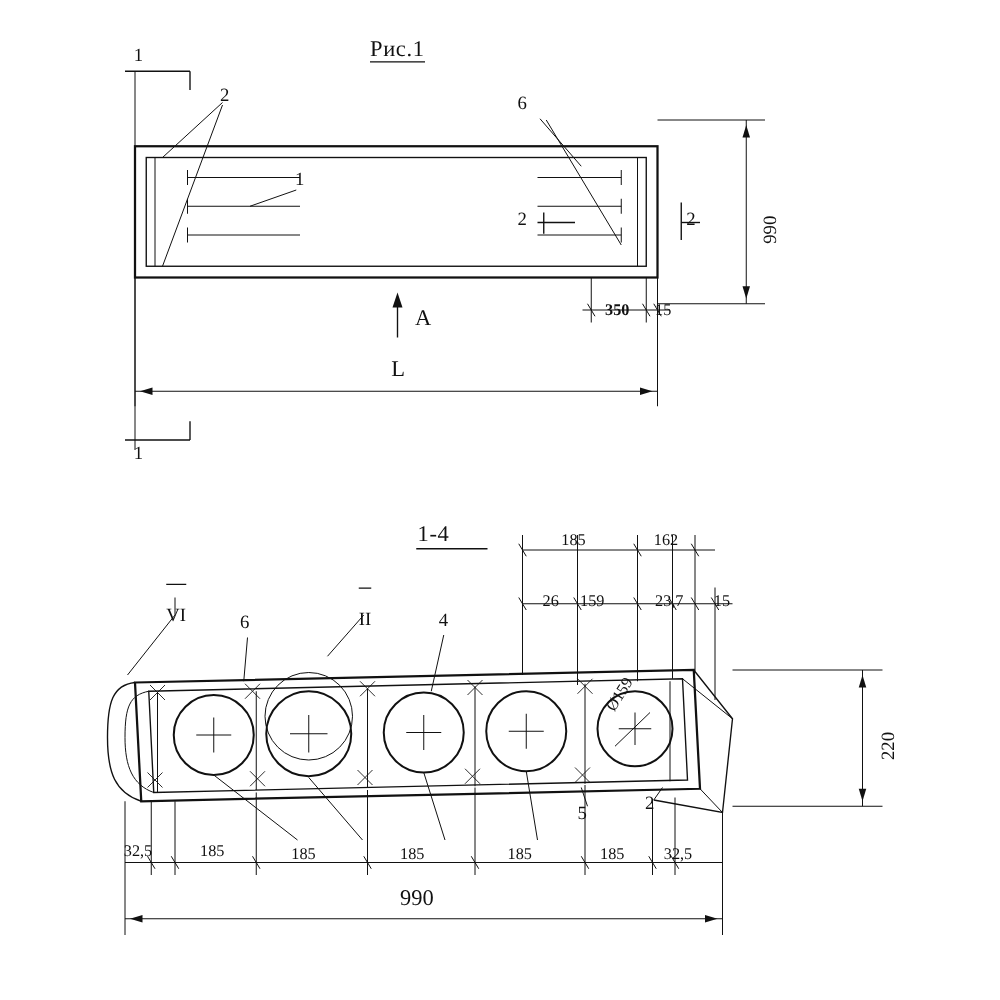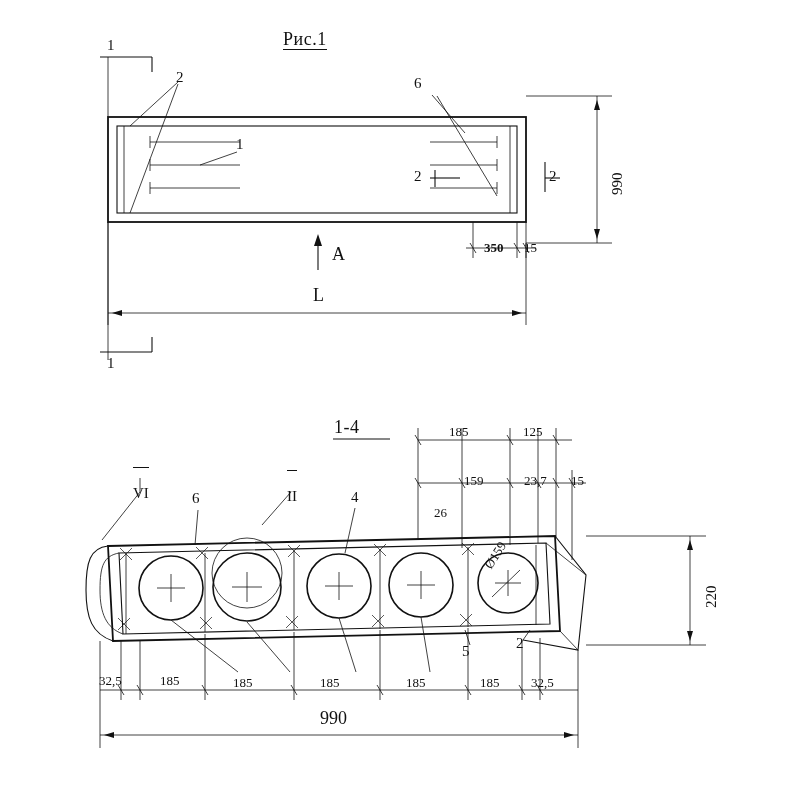--- a/index.html
+++ b/index.html
@@ -254,21 +254,21 @@
       <line x1="291" y1="685" x2="297" y2="695"></line>
       <line x1="377" y1="685" x2="383" y2="695"></line>
       <line x1="465" y1="685" x2="471" y2="695"></line>
       <line x1="519" y1="685" x2="525" y2="695"></line>
       <line x1="537" y1="685" x2="543" y2="695"></line>
     </g>
     <polygon points="104,735 114,732 114,738" fill="#111"></polygon>
     <polygon points="574,735 564,732 564,738" fill="#111"></polygon>
   </svg>
 
-  <div class="lbl title underline" style="left:283px; top:30px;">Рис.1</div>
+  <div class="lbl title underline" style="left:296px; top:30px;">Рис.1</div>
 
   <div class="lbl" style="left:107px; top:38px;">1</div>
   <div class="lbl" style="left:107px; top:356px;">1</div>
   <div class="lbl" style="left:176px; top:70px;">2</div>
   <div class="lbl" style="left:236px; top:137px;">1</div>
   <div class="lbl" style="left:414px; top:76px;">6</div>
   <div class="lbl" style="left:414px; top:169px;">2</div>
   <div class="lbl" style="left:549px; top:169px;">2</div>
 
   <div class="lbl big" style="left:332px; top:245px;">A</div>
@@ -276,23 +276,23 @@
   <div class="lbl vert" style="left:610px; top:195px;">990</div>
 
   <div class="lbl big" style="left:313px; top:286px;">L</div>
 
   <div class="lbl small" style="left:484px; top:241px;font-weight:bold;">350</div>
   <div class="lbl small" style="left:524px; top:241px;">15</div>
 
   <div class="lbl title" style="left:334px; top:418px;">1-4</div>
 
   <div class="lbl small" style="left:449px; top:425px;">185</div>
-  <div class="lbl small" style="left:523px; top:425px;">125</div>
-
-  <div class="lbl small" style="left:434px; top:474px;margin-top:32px;">26</div>
+  <div class="lbl small" style="left:523px; top:425px;">162</div>
+
+  <div class="lbl small" style="left:434px; top:474px;">26</div>
   <div class="lbl small" style="left:464px; top:474px;">159</div>
   <div class="lbl small" style="left:524px; top:474px;">23,7</div>
   <div class="lbl small" style="left:571px; top:474px;">15</div>
 
   <div class="lbl overline" style="left:133px; top:467px;">VI</div>
   <div class="lbl" style="left:192px; top:491px;">6</div>
   <div class="lbl overline" style="left:287px; top:470px;">II</div>
   <div class="lbl" style="left:351px; top:490px;">4</div>
   <div class="lbl" style="left:462px; top:644px;">5</div>
   <div class="lbl" style="left:516px; top:636px;">2</div>

